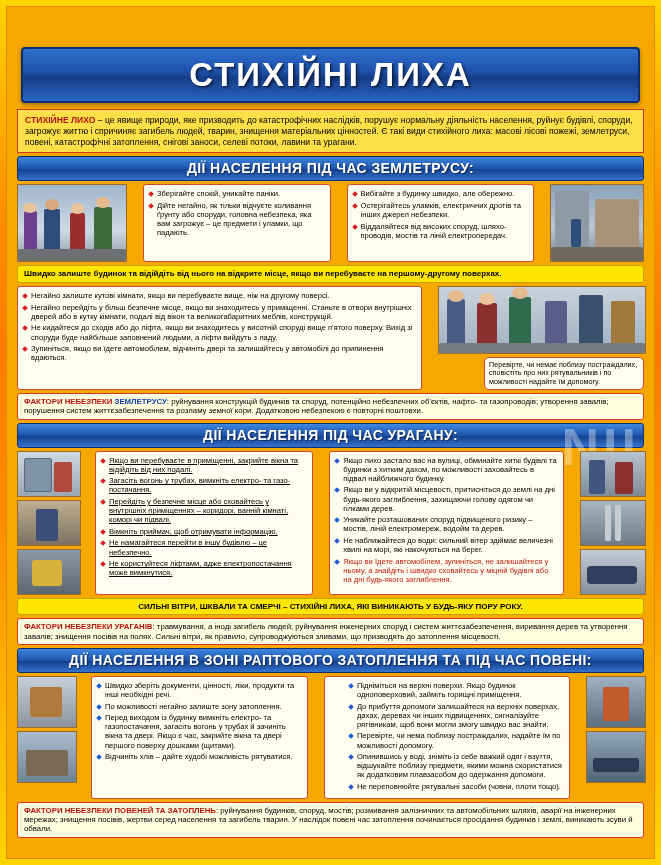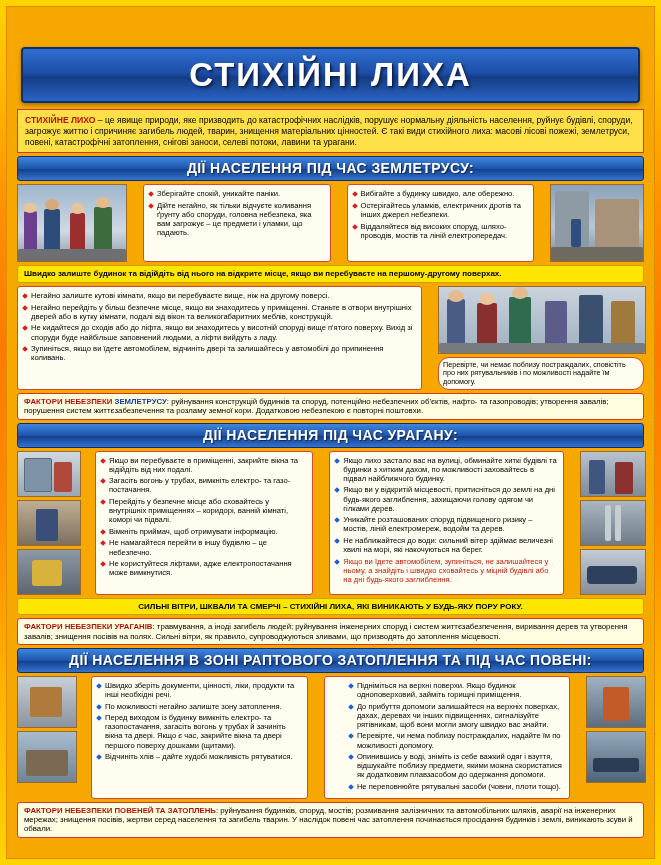--- a/index.html
+++ b/index.html
@@ -122,35 +122,36 @@
   .note{
     margin:3px 6px;
     background:#fff;
     border:1px solid #b8b8b8;
     border-radius:3px;
     padding:3px 6px;
     font-size:7.4px;
     line-height:1.2;
   }
   .cap{
-    font-size:7.2px;line-height:1.15;padding:3px 4px;background:#fffdf0;border:1px solid #cf4a2e;border-radius:11px;
+    font-size:7.2px;line-height:1.15;padding:3px 4px;background:#fffdf0;border:1px solid #cf4a2e;border-radius:5px;margin-left:46px;
   }
   .wm{
     position:absolute;right:14px;top:410px;
     font-size:52px;color:rgba(255,255,255,.35);
     font-weight:bold;letter-spacing:4px;pointer-events:none;
   }
   .red{color:#c01b0c;}
 </style>
 </head>
 <body>
 
 <div class="poster">
   <div class="inner">
 
+    <div class="wm">NII</div>
 
     <div class="title-bar">
       <h1>СТИХІЙНІ ЛИХА</h1>
     </div>
 
     <div class="intro">
       <b>СТИХІЙНЕ ЛИХО</b><span> – це явище природи, яке призводить до катастрофічних наслідків, порушує нормальну діяльність населення, руйнує будівлі, споруди, загрожує життю і спричиняє загибель людей, тварин, знищення матеріальних цінностей. Є такі види стихійного лиха: масові лісові пожежі, землетруси, повені, катастрофічні затоплення, снігові заноси, селеві потоки, лавини та урагани.</span>
     </div>
 
     <div class="sec-head">ДІЇ НАСЕЛЕННЯ ПІД ЧАС ЗЕМЛЕТРУСУ:</div>
@@ -191,21 +192,21 @@
     </div>
 
     <div class="yellow-strip">Швидко залиште будинок та відійдіть від нього на відкрите місце, якщо ви перебуваєте на першому-другому поверхах.</div>
 
     <div class="cols">
       <div class="card" style="flex:1;">
         <ul class="b">
           <li>Негайно залиште кутові кімнати, якщо ви перебуваєте вище, ніж на другому поверсі.</li>
           <li>Негайно перейдіть у більш безпечне місце, якщо ви знаходитесь у приміщенні. Станьте в отвори внутрішніх дверей або в кутку кімнати, подалі від вікон та великогабаритних меблів, конструкцій.</li>
           <li>Не кидайтеся до сходів або до ліфта, якщо ви знаходитесь у висотній споруді вище п'ятого поверху. Вихід зі споруди буде найбільше заповнений людьми, а ліфти вийдуть з ладу.</li>
-          <li>Зупиніться, якщо ви їдете автомобілем, відчиніть двері та залишайтесь у автомобілі до припинення коливань.</li>
+          <li>Зупиніться, якщо ви їдете автомобілем, відчиніть двері та залишайтесь у автомобілі до припинення вдаються.</li>
         </ul>
       </div>
       <div style="width:206px;display:flex;flex-direction:column;gap:3px;">
         <div class="photo" style="width:206px;height:66px;">
           <div class="ph-sky" style="background:linear-gradient(180deg,#c9d3dd 0%,#9fb0c0 100%);"></div>
           <div class="ph-fig" style="left:8px;top:12px;width:18px;height:50px;background:#4a5b86;"></div>
           <div class="ph-fig" style="left:9px;top:3px;width:16px;height:12px;background:#e3bb90;border-radius:50%;"></div>
           <div class="ph-fig" style="left:38px;top:16px;width:20px;height:46px;background:#8a2f2f;"></div>
           <div class="ph-fig" style="left:40px;top:6px;width:16px;height:12px;background:#eac49c;border-radius:50%;"></div>
           <div class="ph-fig" style="left:70px;top:10px;width:22px;height:52px;background:#2f6b4f;"></div>
@@ -235,21 +236,21 @@
         <div class="photo" style="width:62px;height:44px;">
           <div class="ph-sky" style="background:linear-gradient(180deg,#bfae92 0%,#7d7060 100%);"></div>
           <div class="ph-fig" style="left:18px;top:8px;width:22px;height:32px;background:#3b4e78;"></div>
         </div>
         <div class="photo" style="width:62px;height:44px;">
           <div class="ph-sky" style="background:linear-gradient(180deg,#8d99a6 0%,#5d6670 100%);"></div>
           <div class="ph-fig" style="left:14px;top:10px;width:30px;height:26px;background:#d9b23c;border-radius:3px;"></div>
         </div>
       </div>
 
-      <div class="card" style="flex:1;">
+      <div class="card" style="flex:1;text-decoration:underline;">
         <ul class="b">
           <li>Якщо ви перебуваєте в приміщенні, закрийте вікна та відійдіть від них подалі.</li>
           <li>Загасіть вогонь у трубах, вимкніть електро- та газо- постачання.</li>
           <li>Перейдіть у безпечне місце або сховайтесь у внутрішніх приміщеннях – коридорі, ванній кімнаті, коморі чи підвалі.</li>
           <li>Вімкніть приймач, щоб отримувати інформацію.</li>
           <li>Не намагайтеся перейти в іншу будівлю – це небезпечно.</li>
           <li>Не користуйтеся ліфтами, адже електропостачання може вимкнутися.</li>
         </ul>
       </div>
 

